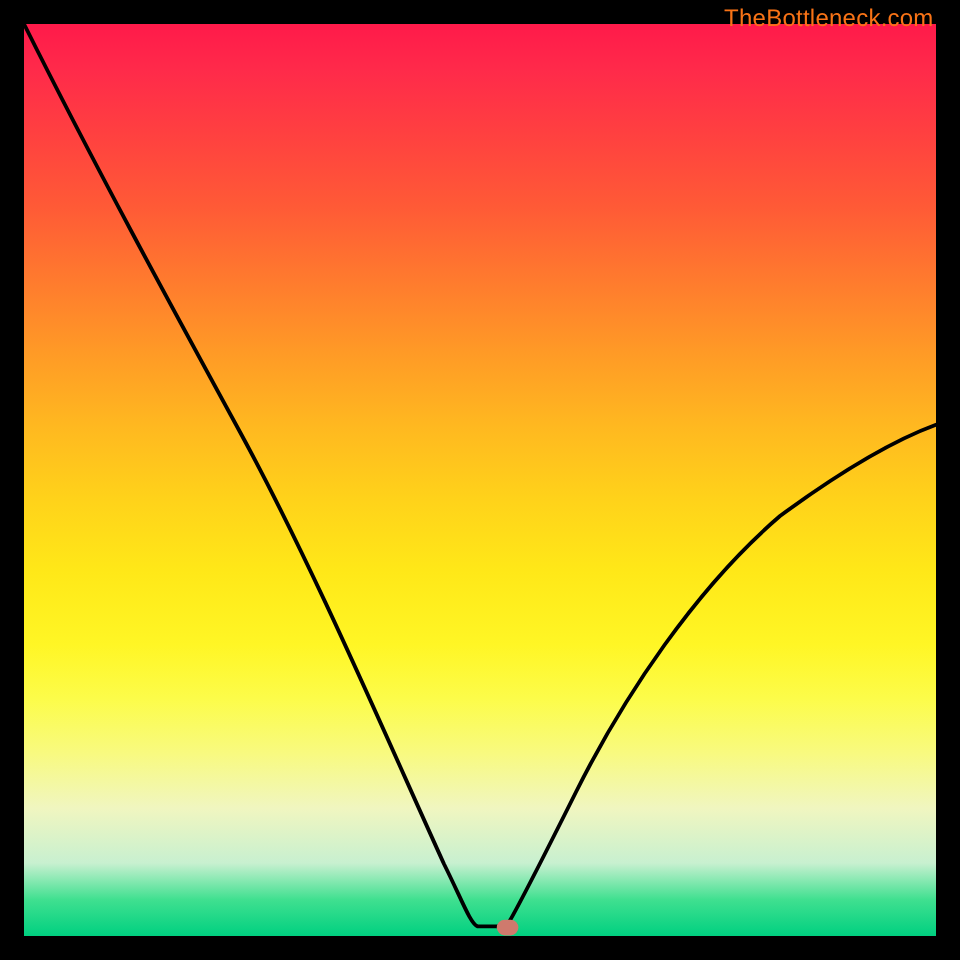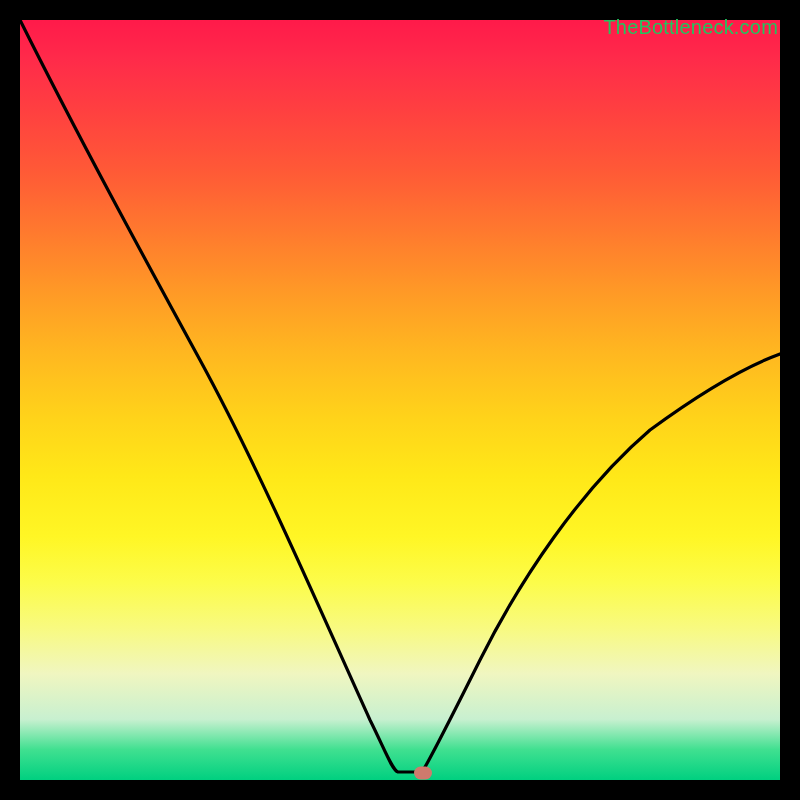--- a/index.html
+++ b/index.html
@@ -30,25 +30,25 @@
       #fcfc4a 74%,
       #f8fa80 80%,
       #f0f6c0 86%,
       #c8f0d0 92%,
       #40e090 96%,
       #00d080 100%
     );
   }
   .watermark {
     position: absolute;
-    top: 16px;
+    top: 5px;
     right: 22px;
     font-family: Arial, sans-serif;
     font-size: 20px;
-    color: #22c55e;
+    color: #f97316;
     font-weight: 500;
     letter-spacing: 0.2px;
   }
   svg.curve {
     position: absolute;
     left: 0; top: 0;
     width: 100%; height: 100%;
     overflow: visible;
   }
   .marker {

